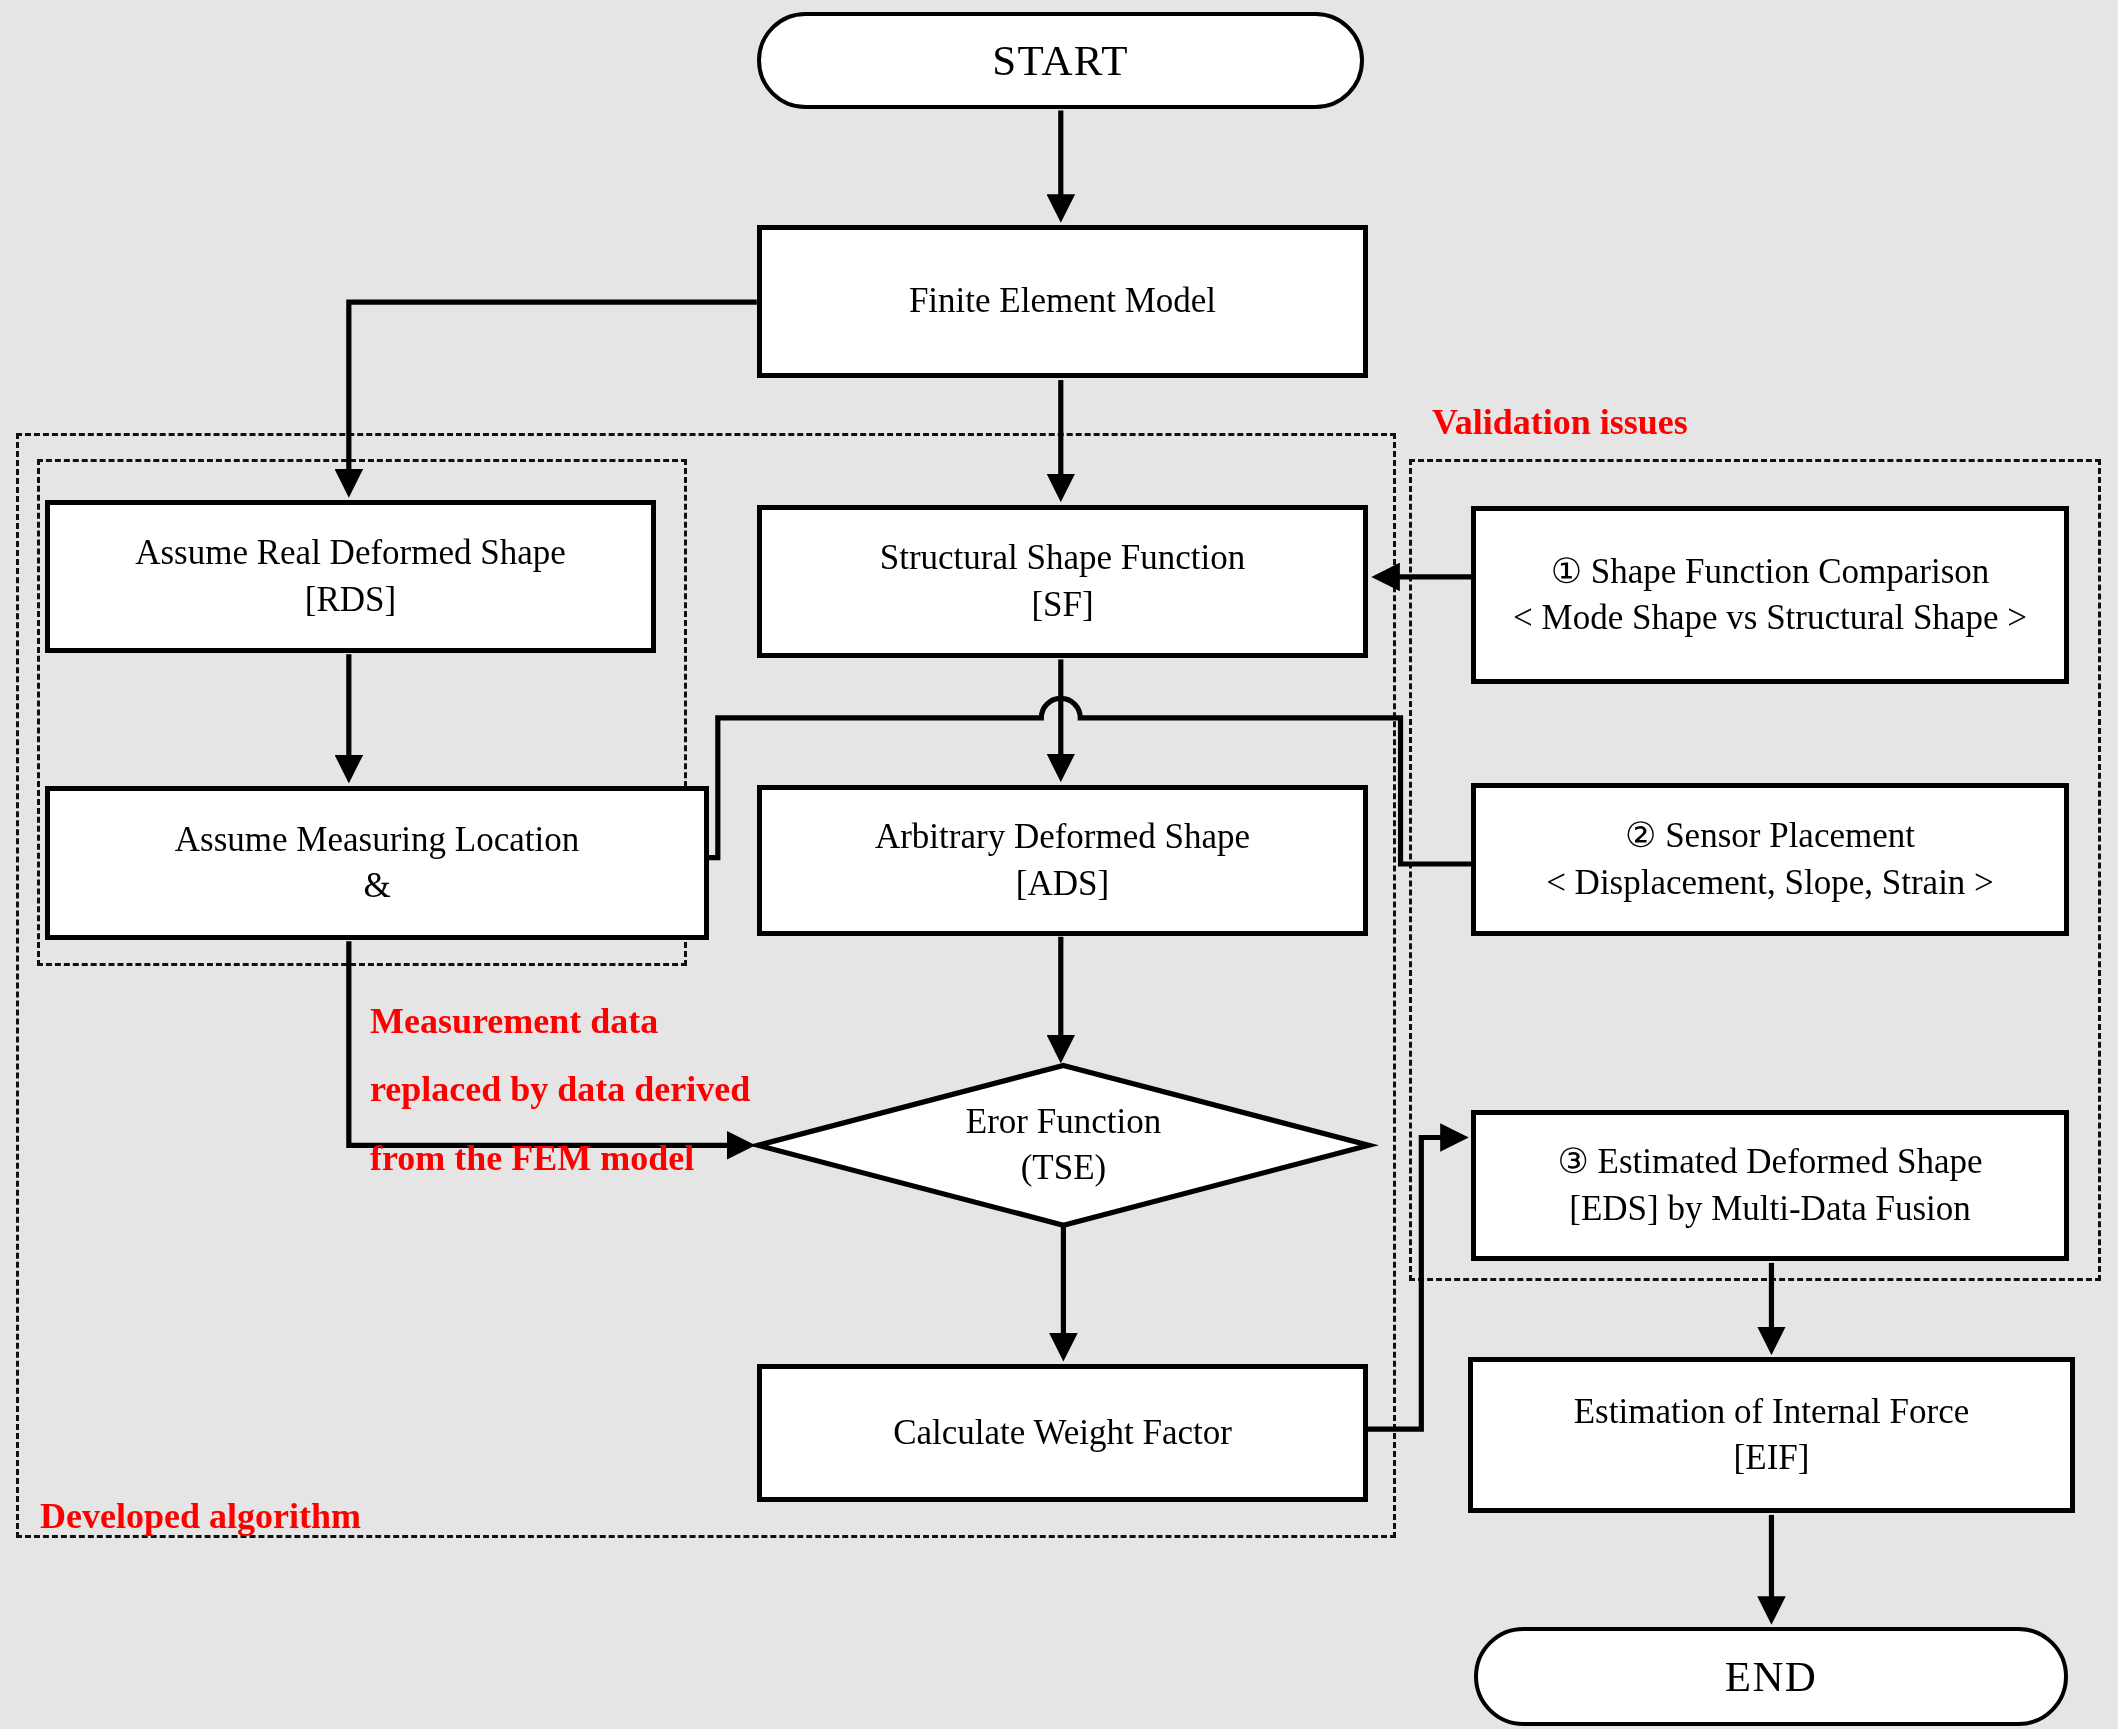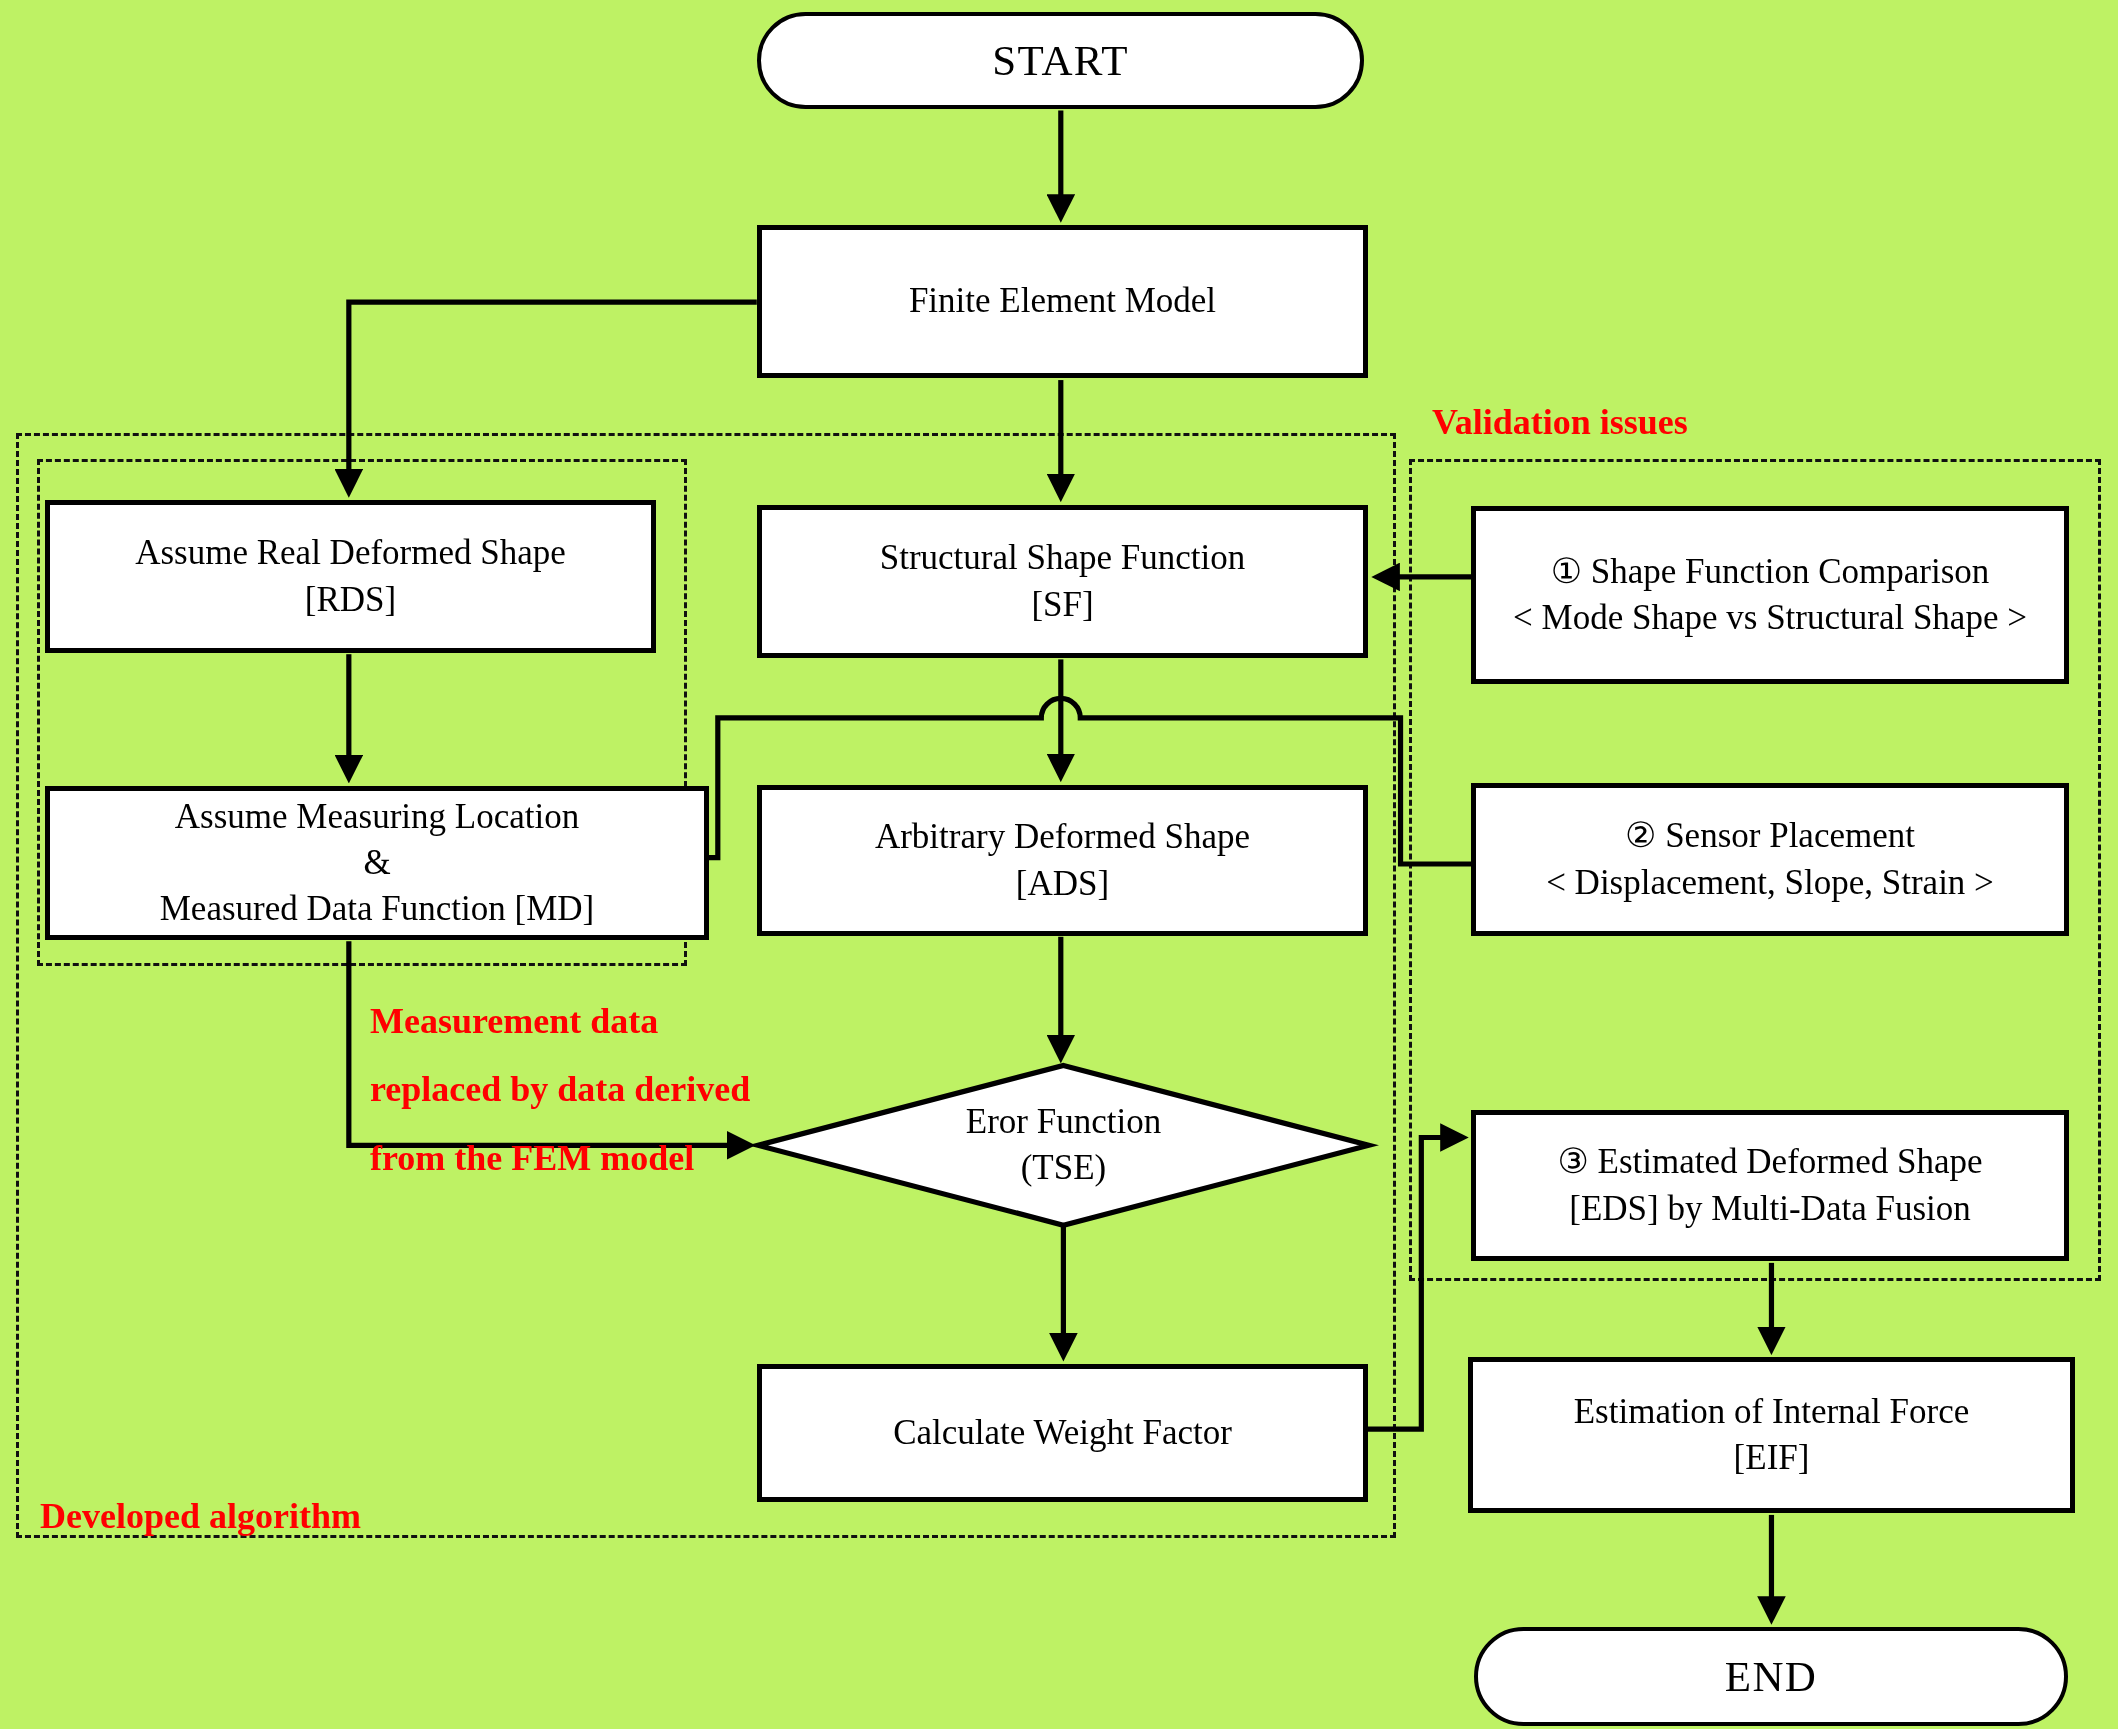--- a/index.html
+++ b/index.html
@@ -1,19 +1,19 @@
 <!DOCTYPE html>
 <html style="font-size:10.4px"><head>
 <meta charset="utf-8">
 <style>
   html,body{margin:0;padding:0;background:#ffffff;}
   .canvas{
     position:relative;
     width:2119px;height:1730px;
-    background:#bef264;
+    background:#e5e5e5;
     font-family:"Liberation Serif", serif;
     color:#000;
     overflow:hidden;
   }
   
   .dashed{
     position:absolute;
     border:3.9px dashed #111;
     background:transparent;
     z-index:1;
@@ -120,21 +120,20 @@
   </div>
 
   <div class="box" style="left:1471px;top:506px;width:598px;height:178px;">
     <span>① Shape Function Comparison</span>
     <span>&lt; Mode Shape vs Structural Shape &gt;</span>
   </div>
 
   <div class="box" style="left:45px;top:786px;width:664px;height:154px;">
     <span>Assume Measuring Location</span>
     <span>&amp;</span>
-    <span>Measured Data Function [MD]</span>
   </div>
 
   <div class="box" style="left:757px;top:785px;width:611px;height:151px;">
     <span>Arbitrary Deformed Shape</span>
     <span>[ADS]</span>
   </div>
 
   <div class="box" style="left:1471px;top:783px;width:598px;height:153px;">
     <span>② Sensor Placement</span>
     <span>&lt; Displacement, Slope, Strain &gt;</span>

